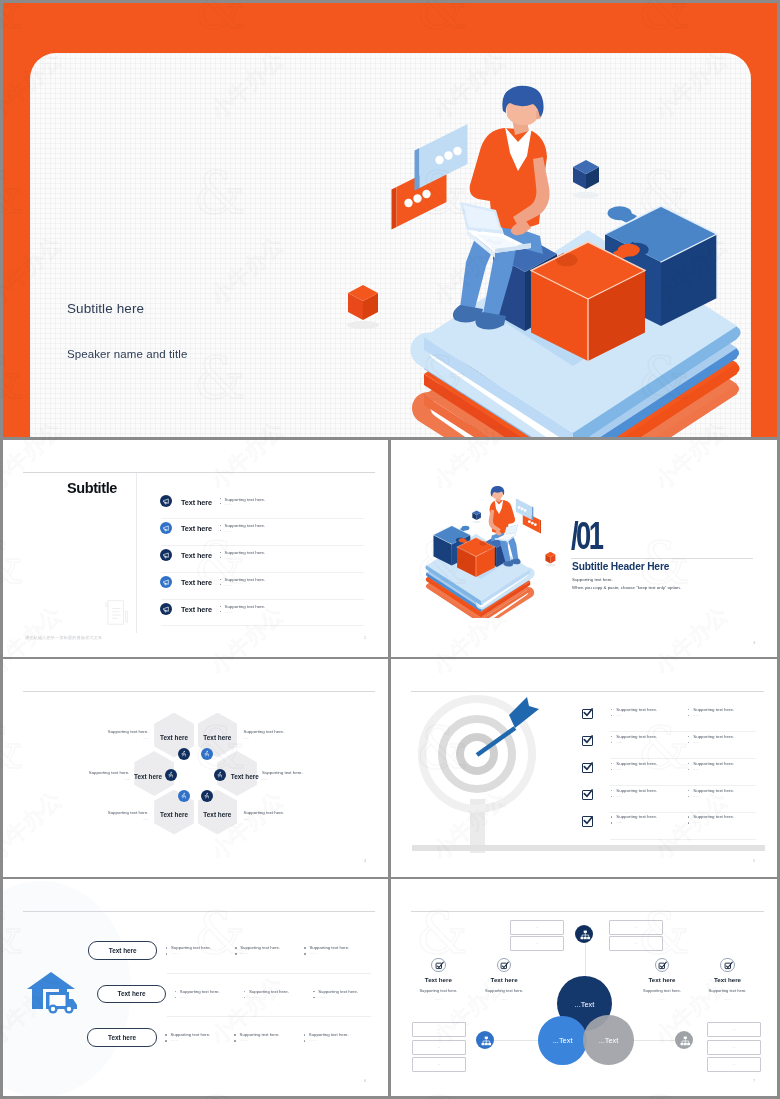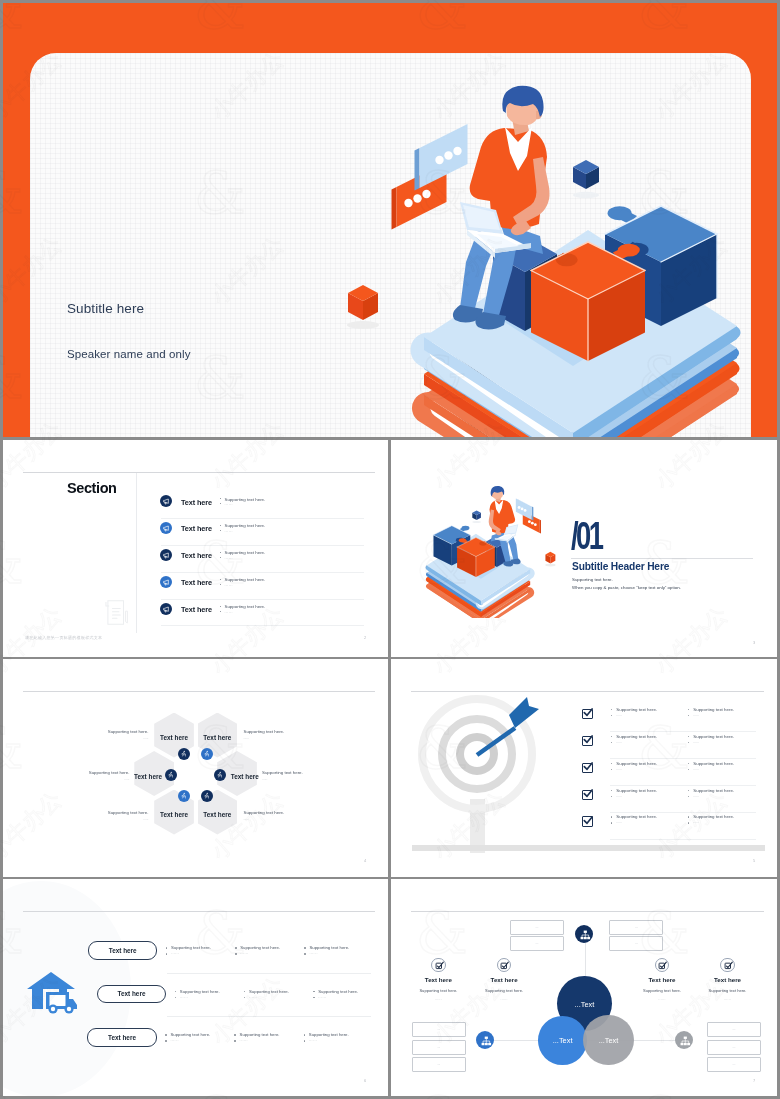--- a/index.html
+++ b/index.html
@@ -93,21 +93,21 @@
 </style>
 </head>
 <body>
 
 <div class="page">
 
   <div class="slide" id="s1">
     <div class="inner">
       <div class="grid"></div>
       <div class="subtitle">Subtitle here</div>
-      <div class="speaker">Speaker name and only</div>
+      <div class="speaker">Speaker name and title</div>
       <svg class="illus1" viewBox="330 53 450 384">
 <g>
 <path d="M 428.0 408.0 L 571.0 499.0" fill="none" stroke="#f0784d" stroke-width="32" stroke-linecap="round" stroke-linejoin="round"></path>
 <path d="M 440.0 408.0 L 571.0 499.0" fill="none" stroke="#ffffff" stroke-width="19" stroke-linecap="round" stroke-linejoin="round"></path>
 <path d="M 440.0 403.5 L 571.0 494.5" fill="none" stroke="#6b3a26" stroke-width="0.9" stroke-linecap="round" stroke-linejoin="round"></path>
 <path d="M 573.0 496.0 L 734.0 389.0" fill="none" stroke="#ef7549" stroke-width="10" stroke-linecap="round" stroke-linejoin="round"></path>
 <path d="M424.0 395.0 L573.0 491.0 L573.0 501.0 L424.0 405.0 Z" fill="#ee6c3d"></path>
 <path d="M573.0 491.0 L737.0 384.0 L737.0 394.0 L573.0 501.0 Z" fill="#ef7549"></path>
 <path d="M424.0 395.0 L573.0 491.0 L737.0 384.0 L588.0 288.0 Z" fill="#f0784d"></path>
 <path d="M 573.0 475.5 L 734.0 368.5" fill="none" stroke="#ef5119" stroke-width="11" stroke-linecap="round" stroke-linejoin="round"></path>
@@ -204,21 +204,21 @@
 <path d="M531.0 270.5 L588.0 242.0 L645.0 270.5" fill="none" stroke="#ffd2bd" stroke-width="1.4" stroke-linecap="round" stroke-linejoin="round"></path>
 <path d="M588.0 299.0 L588.0 361.0" fill="none" stroke="#ffd2bd" stroke-width="1.3" stroke-linecap="round" stroke-linejoin="round"></path>
 <path d="M531.0 270.5 L588.0 299.0 L645.0 270.5" fill="none" stroke="#ffd2bd" stroke-width="1.3" stroke-linecap="round" stroke-linejoin="round"></path>
 </g>
       </svg>
     </div>
   </div>
 
   <div class="slide" id="s2">
     <div class="topline" style="left:20px;top:32px;width:352px;"></div>
-    <div class="title">Section</div>
+    <div class="title">Subtitle</div>
     <div class="vline"></div>
     <svg class="wmdoc" viewBox="0 0 40 44">
       <path d="M6 4 L30 4 L30 40 L6 40 Z" fill="none" stroke="#eceef0" stroke-width="1.6"></path>
       <path d="M3 6 L3 12 L8 12" fill="none" stroke="#eceef0" stroke-width="1.6"></path>
       <path d="M13 16 H25 M13 21 H23 M13 26 H25 M13 31 H20" stroke="#eceef0" stroke-width="1.6" stroke-linecap="round"></path>
       <path d="M33 20 L33 36 L36 38 L36 20 Z" fill="none" stroke="#eceef0" stroke-width="1.5"></path>
     </svg>
     <div class="footer-cn" style="left:22px;top:195px;">请在此输入您第一页标题的模板样式文本</div>
     <div class="pgnum" style="left:361px;top:195px;">2</div>
     <div class="c2row" style="top:52.0px;">

